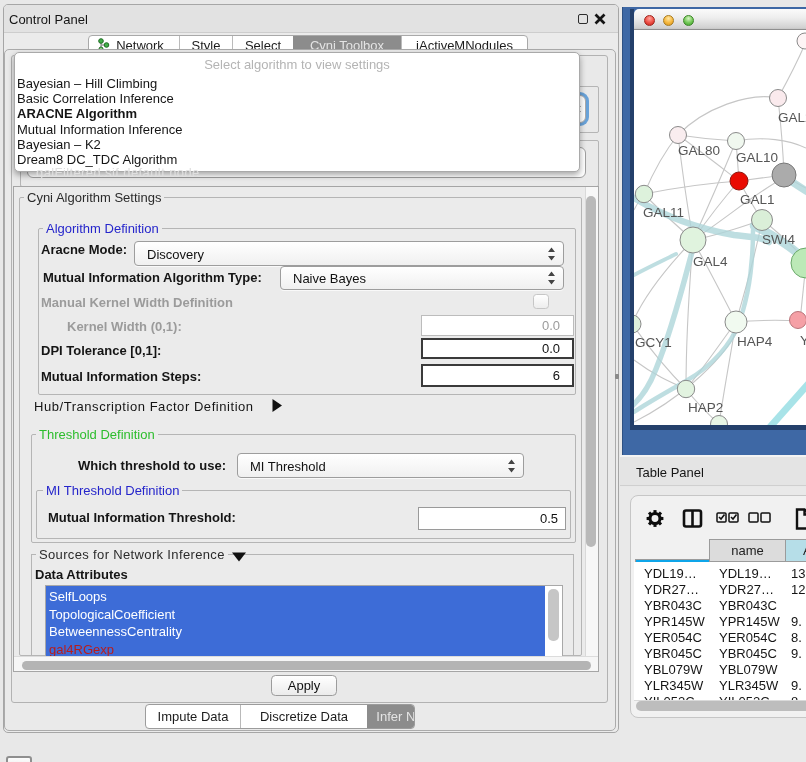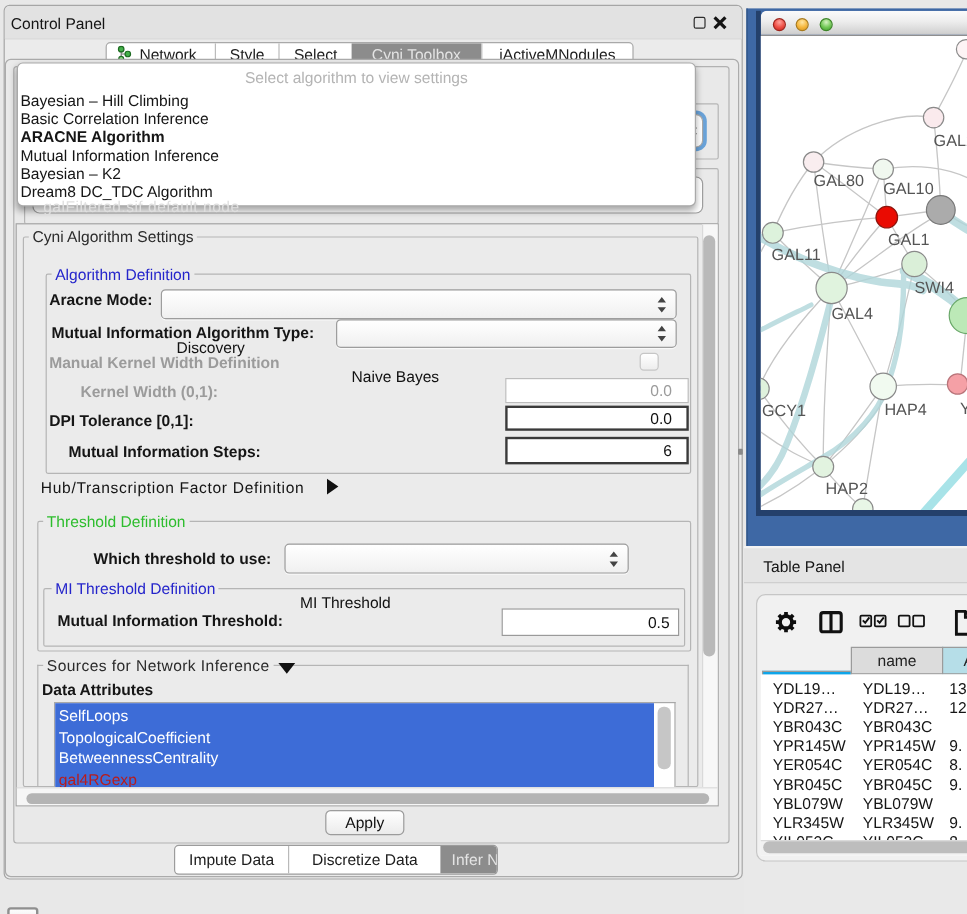--- a/index.html
+++ b/index.html
@@ -4,21 +4,21 @@
 html,body{margin:0;padding:0;width:806px;height:762px;overflow:hidden;background:#e8e8e8;
 font-family:"Liberation Sans",sans-serif;}
 #stage{position:absolute;left:0;top:0;width:806px;height:762px;overflow:hidden;}
 .a{position:absolute;}
 .t{position:absolute;font-size:13px;color:#151515;white-space:nowrap;line-height:14px;}
 .b{font-weight:bold;}
 .gy{color:#9b9b9b;}
 .grp{position:absolute;border:1px solid #b5b5b5;border-radius:2px;}
 .gt{position:absolute;font-size:13px;line-height:13px;background:#ebebeb;padding:0 3px;white-space:nowrap;}
 .combo{position:absolute;border:1px solid #9d9d9d;border-radius:4px;background:linear-gradient(#ffffff,#f0f0f0);box-shadow:0 1px 0 rgba(255,255,255,.7);}
-.combo .cx{position:absolute;left:12px;top:50%;transform:translateY(-50%);font-size:13px;color:#111;white-space:nowrap;margin-top:36px;}
+.combo .cx{position:absolute;left:12px;top:50%;transform:translateY(-50%);font-size:13px;color:#111;white-space:nowrap;}
 .carr{position:absolute;right:7px;top:50%;transform:translateY(-50%);}
 .fld{position:absolute;background:#fff;font-size:13px;color:#111;text-align:right;line-height:19px;}
 .seg{display:inline-block;height:100%;text-align:center;font-size:13px;color:#1c1c1c;box-sizing:border-box;vertical-align:top;}
 .sel{background:#8c8c8c;color:#e4e4e4;}
 </style></head>
 <body>
 <div id="stage">
 
 <div class="a" style="left:3px;top:4px;width:616px;height:729px;background:#ebebeb;border:1px solid #a6a6a6;border-radius:5px;box-sizing:border-box;"></div>
 <div class="a" style="left:4px;top:5px;width:614px;height:27px;background:#e2e2e2;border-bottom:1px solid #cdcdcd;border-radius:4px 4px 0 0;"></div>
@@ -72,21 +72,21 @@
       <svg class="carr" width="9" height="15" viewBox="0 0 9 15">
         <path d="M1 5.5 L4.5 1 L8 5.5 Z M1 9.5 L4.5 14 L8 9.5 Z" fill="#444"></path>
       </svg>
     </div>
 <div class="t b gy" style="left:41px;top:296px;">Manual Kernel Width Definition</div>
 <div class="a" style="left:533px;top:294px;width:14px;height:13px;border:1px solid #c6c6c6;border-radius:3.5px;background:linear-gradient(#ffffff,#ededed);"></div>
 <div class="t b gy" style="left:41px;top:320px;margin-left:26px;">Kernel Width (0,1):</div>
 <div class="fld gy" style="left:421px;top:315px;width:153px;height:21px;border:1px solid #bcbcbc;box-sizing:border-box;padding-right:13px;color:#9b9b9b;">0.0</div>
 <div class="t b" style="left:41px;top:344px;">DPI Tolerance [0,1]:</div>
 <div class="fld" style="left:421px;top:338px;width:153px;height:21px;border:2px solid #3a3a3a;box-sizing:border-box;padding-right:12px;line-height:17px;">0.0</div>
-<div class="t b" style="left:41px;top:370px;margin-left:16px;">Mutual Information Steps:</div>
+<div class="t b" style="left:41px;top:370px;">Mutual Information Steps:</div>
 <div class="fld" style="left:421px;top:364px;width:153px;height:23px;border:2px solid #3a3a3a;box-sizing:border-box;padding-right:12px;line-height:19px;">6</div>
 
 <div class="t" style="left:34px;top:400px;letter-spacing:0.55px;">Hub/Transcription Factor Definition</div>
 <svg class="a" style="left:271px;top:398px;" width="12" height="15" viewBox="0 0 12 15">
       <path d="M1.5 1 L11 7.5 L1.5 14 Z" fill="#111"></path>
     </svg>
 
 <div class="grp" style="left:31px;top:434px;width:543px;height:107px;"></div>
 <div class="gt" style="left:36px;top:428px;color:#2dbd2d;">Threshold Definition</div>
 <div class="t b" style="left:78px;top:459px;">Which threshold to use:</div>

